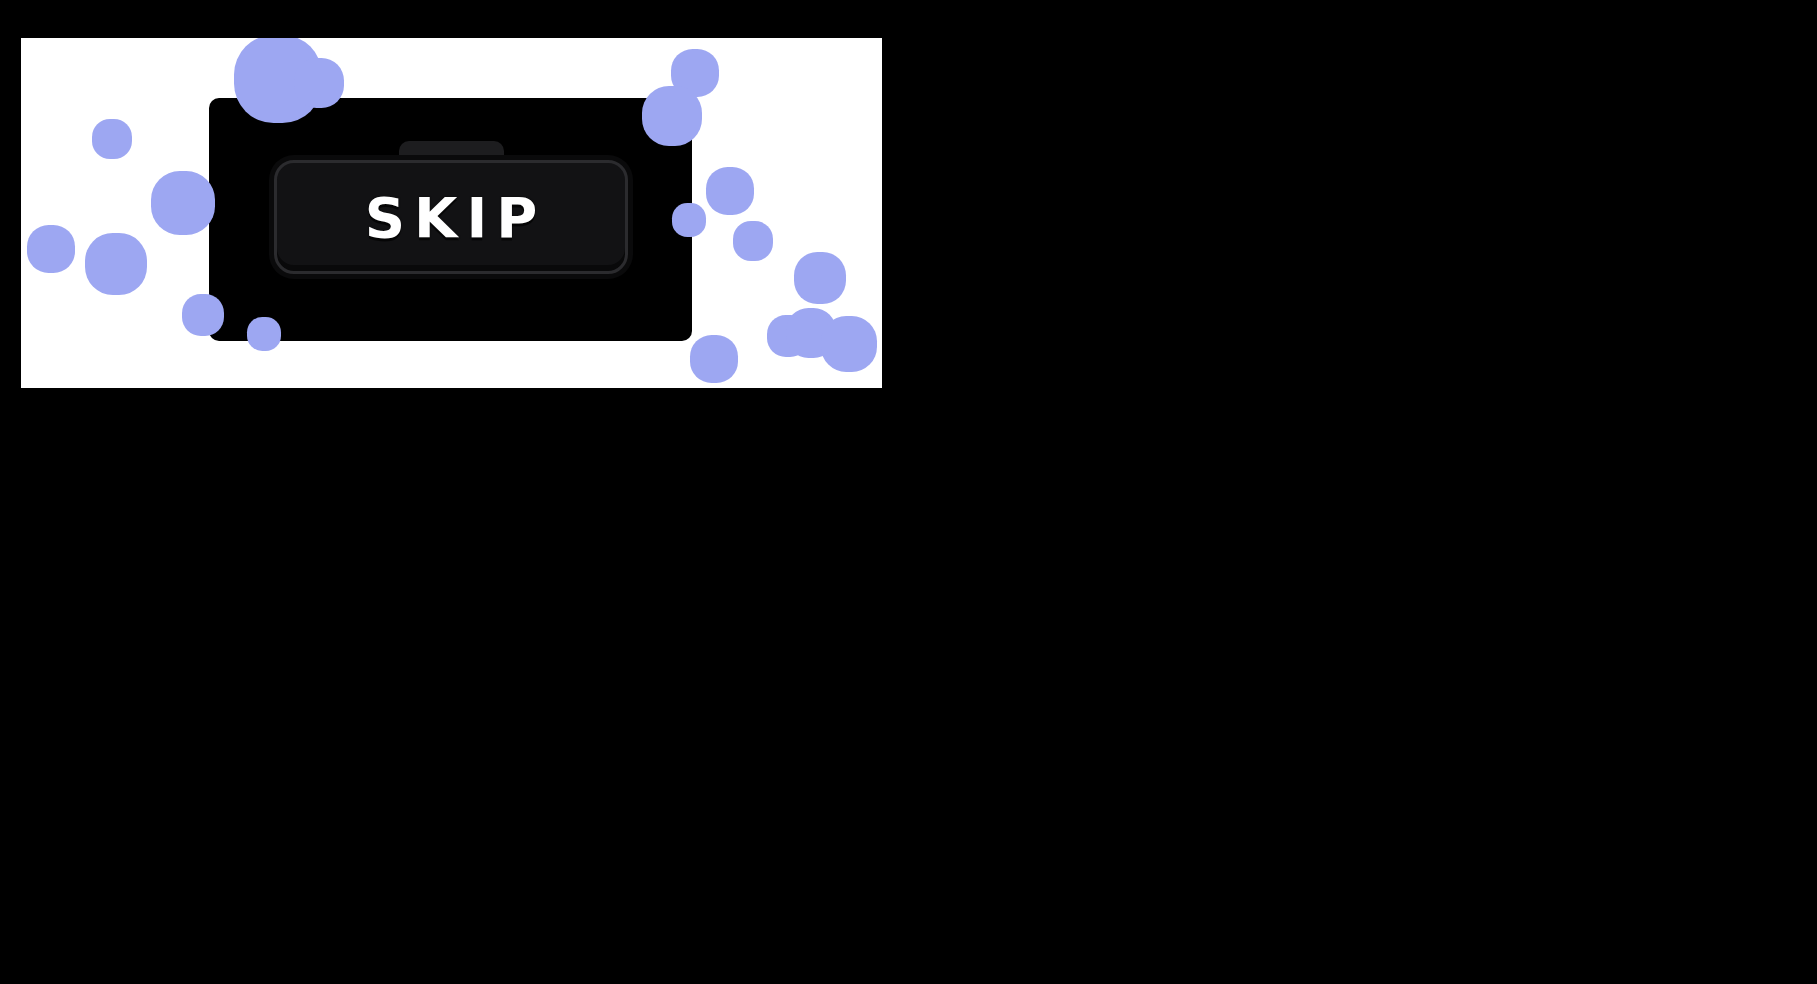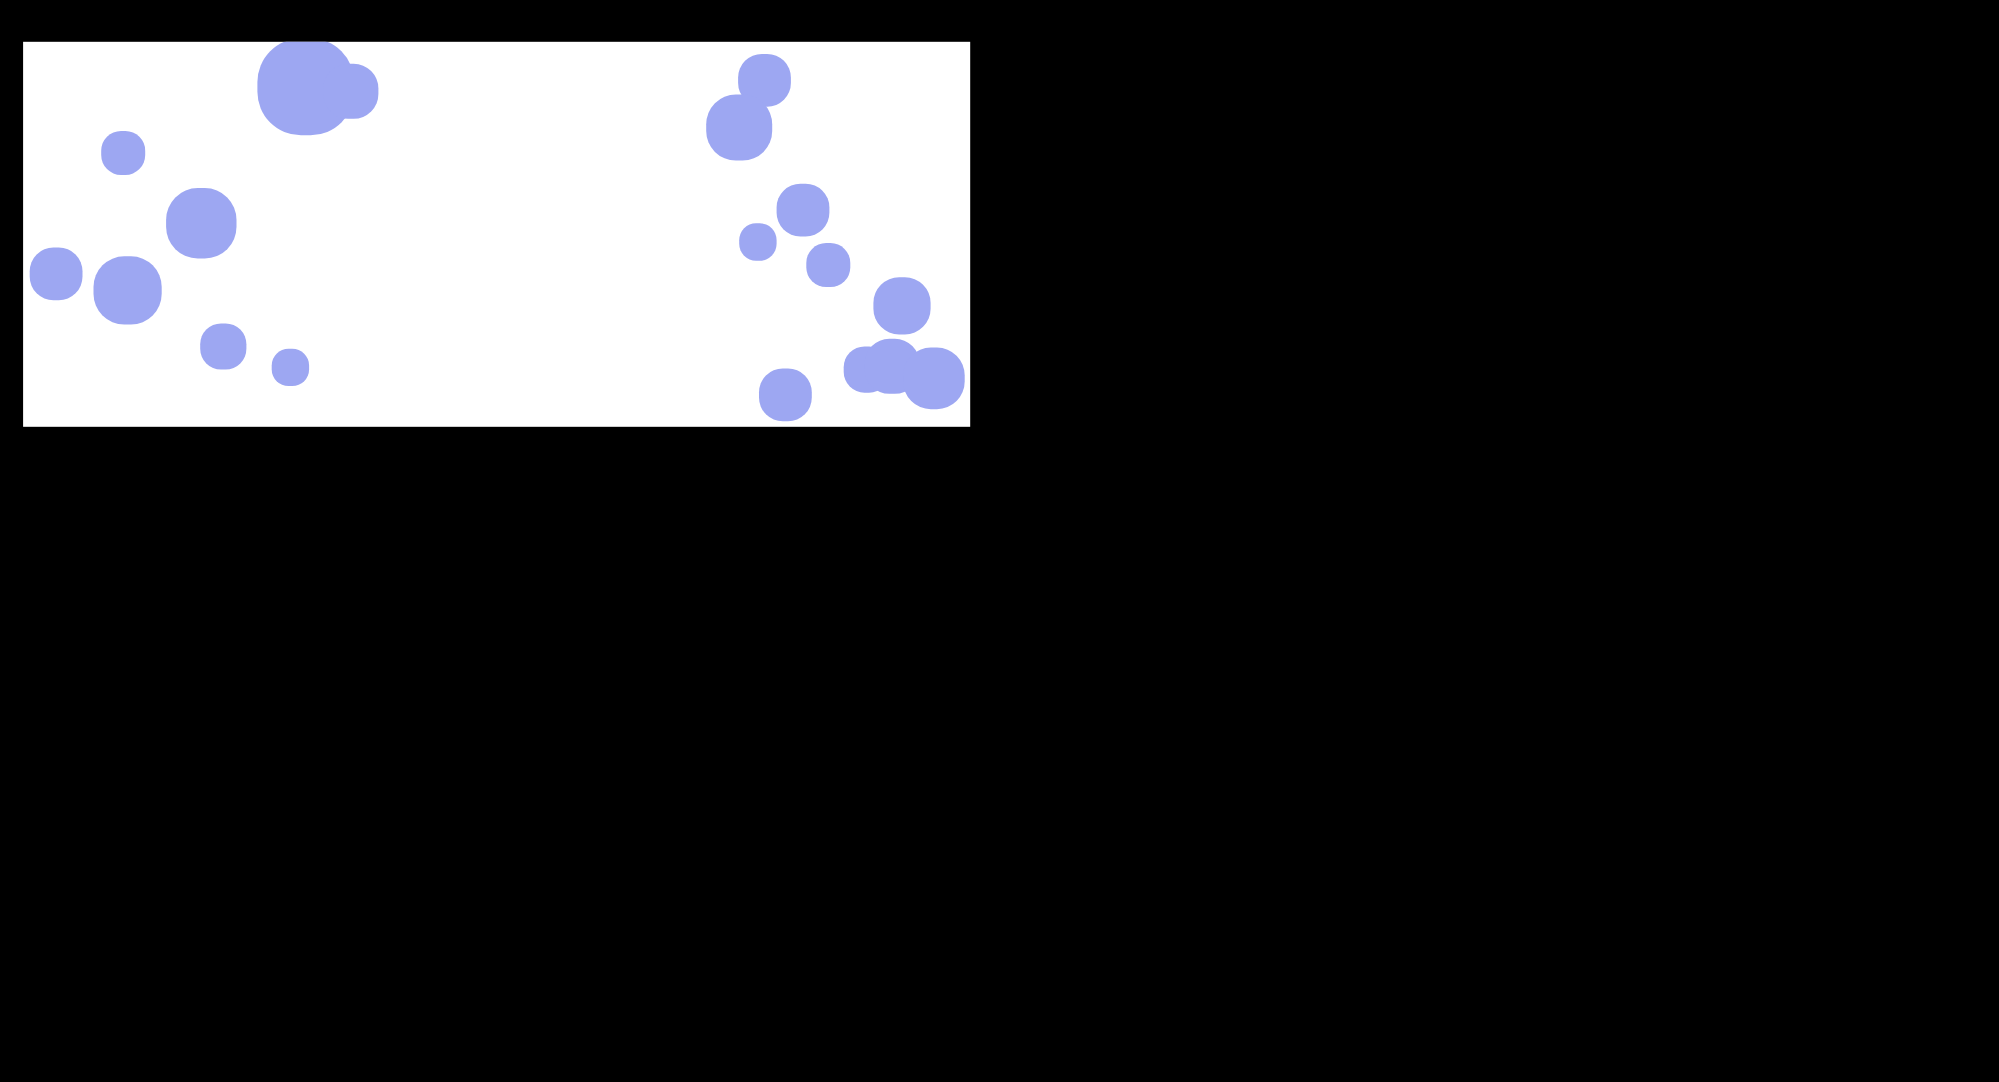--- a/index.html
+++ b/index.html
@@ -91,20 +91,24 @@
     position: absolute;
     border-radius: 45%;
   }
 </style>
 </head>
 <body style="background: rgb(0, 0, 0);">
 
 <div class="canvas">
   <div class="stage" style="background: rgb(255, 255, 255);">
 
+    <div class="panel" style="background: rgb(0, 0, 0);">
+      <div class="panel-tab" style="background: rgb(29, 29, 31);"></div>
+      <button class="skip-btn" style="background: rgb(18, 18, 20); border-color: rgb(43, 43, 46); color: rgb(255, 255, 255);">SKIP</button>
+    </div>
 
     <div class="blob-layer">
         <div class="blob" style="left: 213px; top: -3px; width: 88px; height: 88px; background: rgb(157, 167, 242);"></div>
         <div class="blob" style="left: 273px; top: 20px; width: 50px; height: 50px; background: rgb(157, 167, 242);"></div>
         <div class="blob" style="left: 71px; top: 81px; width: 40px; height: 40px; background: rgb(157, 167, 242);"></div>
         <div class="blob" style="left: 130px; top: 133px; width: 64px; height: 64px; background: rgb(157, 167, 242);"></div>
         <div class="blob" style="left: 6px; top: 187px; width: 48px; height: 48px; background: rgb(157, 167, 242);"></div>
         <div class="blob" style="left: 64px; top: 195px; width: 62px; height: 62px; background: rgb(157, 167, 242);"></div>
         <div class="blob" style="left: 161px; top: 256px; width: 42px; height: 42px; background: rgb(157, 167, 242);"></div>
         <div class="blob" style="left: 226px; top: 279px; width: 34px; height: 34px; background: rgb(157, 167, 242);"></div>

